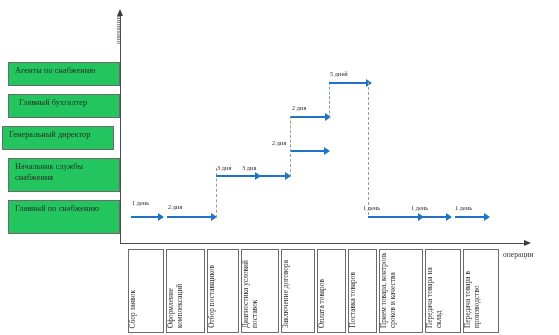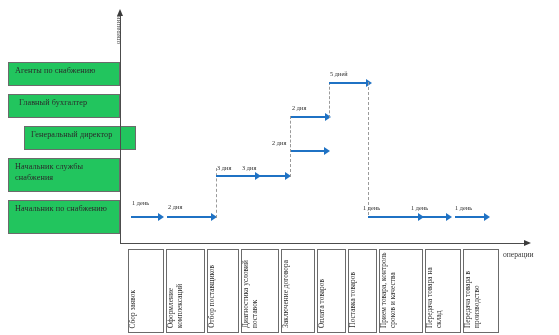--- a/index.html
+++ b/index.html
@@ -103,28 +103,28 @@
 <body>
 
 <div id="stage">
 
   <div class="role-box" style="left:8px;top:62px;width:112px;height:24px;">
     <span>Агенты по снабжению</span>
   </div>
   <div class="role-box" style="left:8px;top:94px;width:112px;height:24px;padding-left:10px;">
     <span>Главный бухгалтер</span>
   </div>
-  <div class="role-box" style="left:24px;top:126px;width:112px;height:24px;">
+  <div class="role-box" style="left:2px;top:126px;width:112px;height:24px;">
     <span>Генеральный директор</span>
   </div>
   <div class="role-box" style="left:8px;top:158px;width:112px;height:34px;">
     <span>Начальник службы снабжения</span>
   </div>
   <div class="role-box" style="left:8px;top:200px;width:112px;height:34px;">
-    <span>Начальник по снабжению</span>
+    <span>Главный по снабжению</span>
   </div>
 
   <div class="axis-line axis-v" style="left:120px;top:16px;height:227px;"></div>
   <div class="arrowhead up" style="left:117px;top:9px;"></div>
 
   <div class="axis-line axis-h" style="left:120px;top:243px;width:404px;"></div>
   <div class="arrowhead right" style="left:524px;top:240px;"></div>
 
   <div class="axis-caption-v" style="left:114px;top:44px;">операции</div>
   <div class="axis-caption-h" style="left:503px;top:250px;">операции</div>

